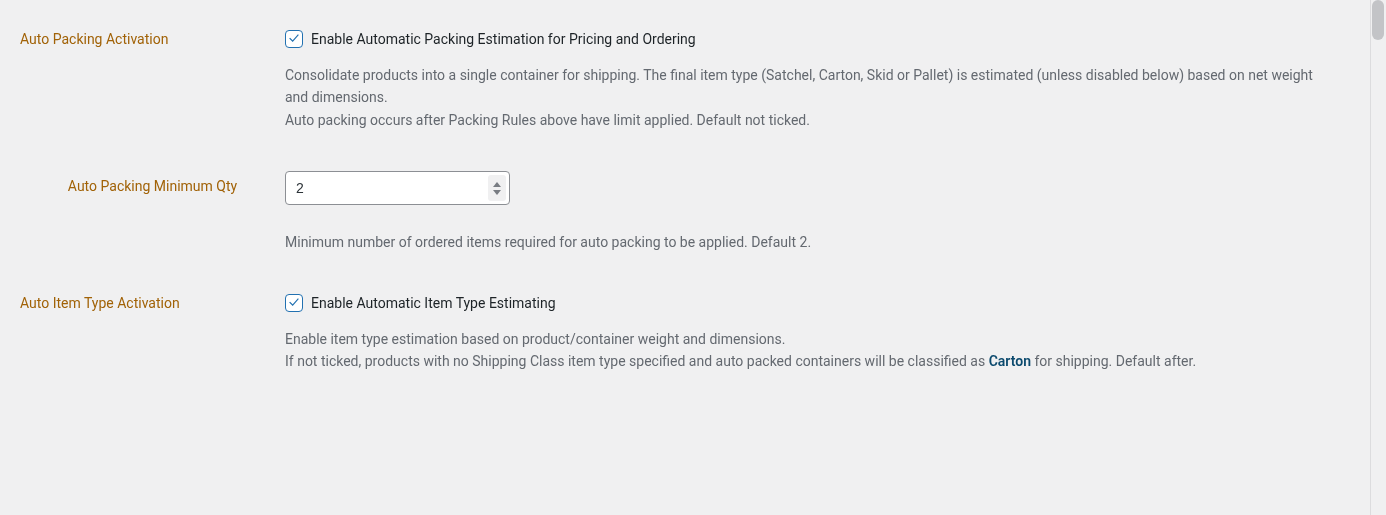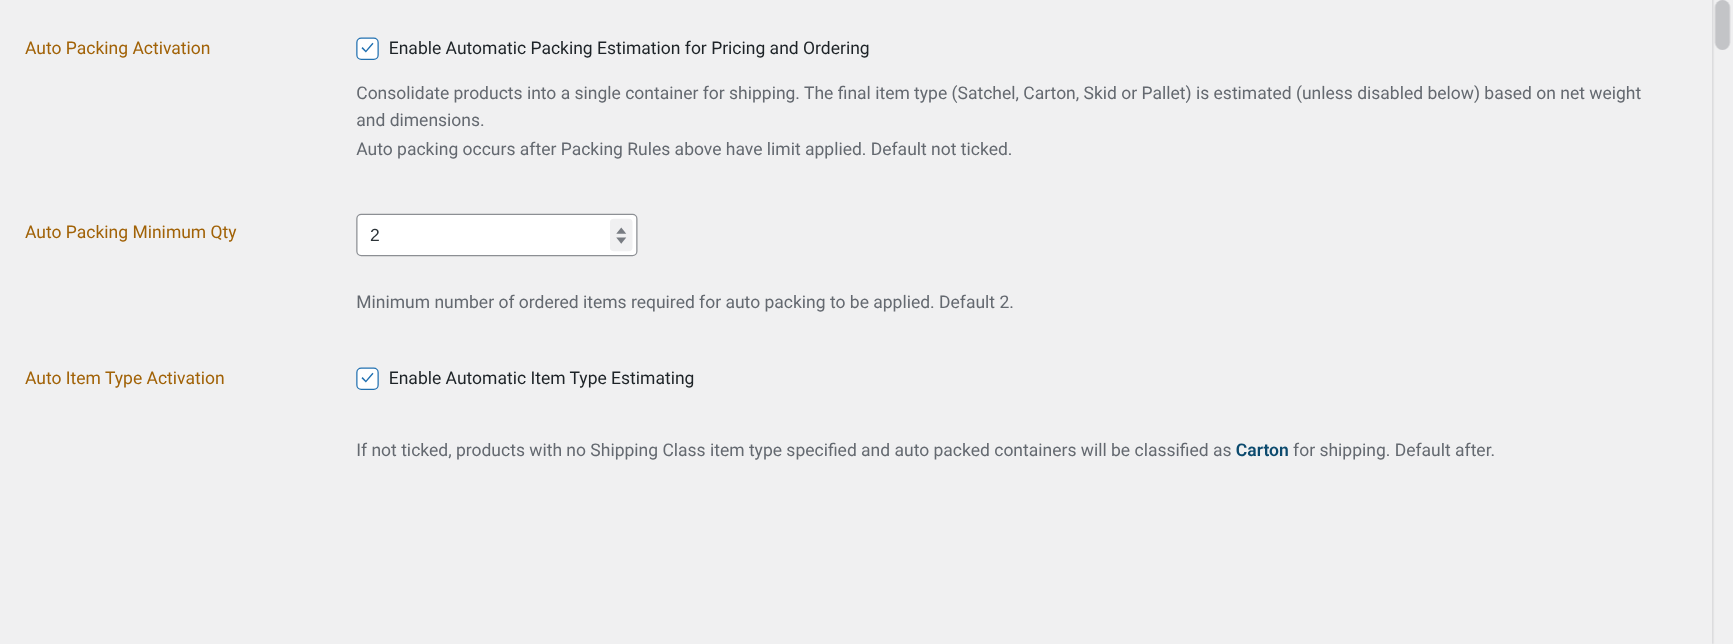--- a/index.html
+++ b/index.html
@@ -30,20 +30,21 @@
       width: 265px;
       flex-shrink: 0;
       font-weight: 400;
       color: #a16207;
       padding-top: 0;
       font-size: 14px;
       line-height: 1.4;
     }
     .form-label.with-input {
       padding-top: 6px;
+      text-align: center;
     }
     .form-field {
       flex: 1;
       padding-right: 30px;
     }
     .checkbox-line {
       display: flex;
       align-items: center;
       gap: 8px;
       margin-bottom: 12px;
@@ -192,21 +193,21 @@
     <div class="form-field">
       <div class="checkbox-line">
         <span class="checkbox checked">
           <svg viewBox="0 0 16 16">
               <path fill="#2271b1" d="M13.5 3.5l-7 8L2.5 7.5l1-1 3 3 6-7z"></path>
             </svg>
         </span>
         <span class="checkbox-label">Enable Automatic Item Type Estimating</span>
       </div>
       <div class="description">
-        <br>
+        <span>Enable item type estimation based on product/container weight and dimensions.</span><br>
         <span>If not ticked, products with no Shipping Class item type specified and auto packed containers will be classified as </span><span class="bold">Carton</span><span> for shipping. Default after.</span>
       </div>
     </div>
   </div>
 
 </div>
 
 <div class="scrollbar">
   <div class="scrollbar-thumb" style="top:0; height:40px;"></div>
 </div>

